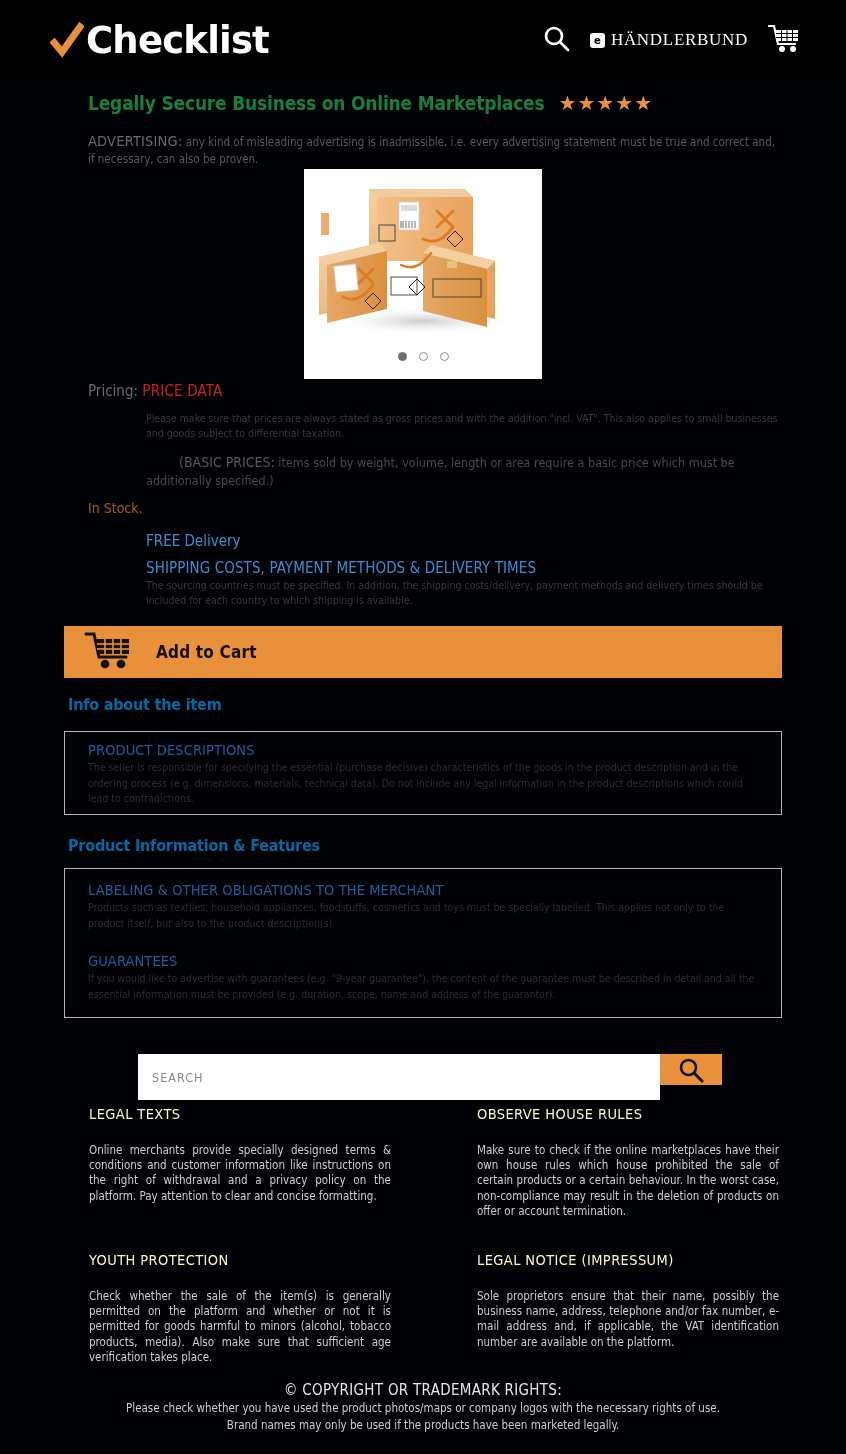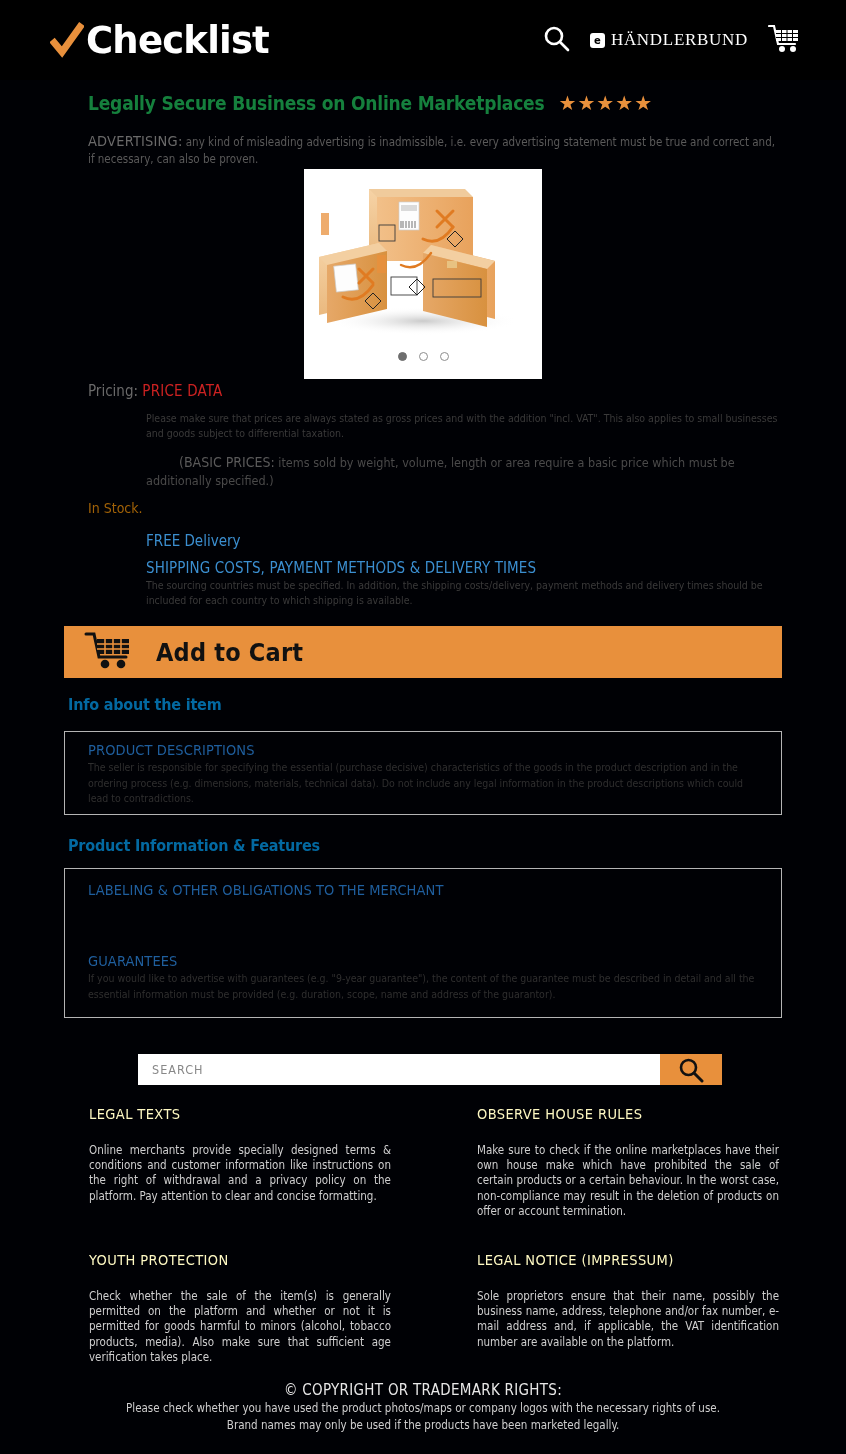--- a/index.html
+++ b/index.html
@@ -110,21 +110,21 @@
     font-family:"DejaVu Sans Condensed","DejaVu Sans", sans-serif;
   }
 
   
   .cart-btn {
     position:absolute; left:64px; top:626px; width:718px; height:52px;
     background:#e8903c; display:flex; align-items:center; gap:22px;
     padding-left:20px; cursor:pointer;
   }
   .cart-label {
-    color:#111111; font-size:25px; font-weight:bold; letter-spacing:0.2px;
+    color:#111111; font-size:17px; font-weight:bold; letter-spacing:0.2px;
     font-family:"DejaVu Sans Condensed","DejaVu Sans", sans-serif;
   }
 
   
   .section-head {
     position:absolute; left:68px; font-size:16px; color:#0369a1; font-weight:bold;
     letter-spacing:-0.2px;
     font-family:"DejaVu Sans Condensed","DejaVu Sans", sans-serif;
   }
   .sec-head-1 { top:695px; }
@@ -149,21 +149,21 @@
   .b1 { left:88px; top:742px; width:672px; }
   .b2 { left:88px; top:882px; width:672px; }
   .b3 { left:88px; top:953px; width:672px; }
 
   
   .search-wrap {
     position:absolute; left:138px; top:1054px; width:584px; height:31px;
     display:flex;
   }
   .search-input {
-    flex:1; height:31px; background:#ffffff; border:none; outline:none;
+    flex:1; height:46px; background:#ffffff; border:none; outline:none;
     padding:0 14px; font-size:12.5px; color:#555; letter-spacing:1px;
     font-family:"DejaVu Sans Condensed","DejaVu Sans", sans-serif;
   }
   .search-input::placeholder { color:#888; letter-spacing:1px; }
   .search-btn {
     width:62px; height:31px; background:#e8903c; border:none; cursor:pointer;
     display:flex; align-items:center; justify-content:center;
   }
 
   
@@ -352,20 +352,21 @@
   <div class="panel panel-1"></div>
   <div class="blk b1">
     <div class="blk-head">PRODUCT DESCRIPTIONS</div>
     <div class="blk-body">The seller is responsible for specifying the essential (purchase decisive) characteristics of the goods in the product description and in the ordering process (e.g. dimensions, materials, technical data). Do not include any legal information in the product descriptions which could lead to contradictions.</div>
   </div>
 
   <div class="section-head sec-head-2">Product Information &amp; Features</div>
   <div class="panel panel-2"></div>
   <div class="blk b2">
     <div class="blk-head">LABELING &amp; OTHER OBLIGATIONS TO THE MERCHANT</div>
+    <div class="blk-body">Products such as textiles, household appliances, foodstuffs, cosmetics and toys must be specially labelled. This applies not only to the product itself, but also to the product description(s).</div>
   </div>
   <div class="blk b3">
     <div class="blk-head">GUARANTEES</div>
     <div class="blk-body">If you would like to advertise with guarantees (e.g. "9-year guarantee"), the content of the guarantee must be described in detail and all the essential information must be provided (e.g. duration, scope, name and address of the guarantor).</div>
   </div>
 
   <div class="search-wrap">
     <input class="search-input" type="text" placeholder="SEARCH" style="">
     <button class="search-btn">
       <svg width="26" height="26" viewBox="0 0 26 26">
@@ -374,21 +375,21 @@
         </svg>
     </button>
   </div>
 
   <div class="tip tip-1">
     <div class="tip-title">LEGAL TEXTS</div>
     <div class="tip-body">Online merchants provide specially designed terms &amp; conditions and customer information like instructions on the right of withdrawal and a privacy policy on the platform. Pay attention to clear and concise formatting.</div>
   </div>
   <div class="tip tip-2">
     <div class="tip-title">OBSERVE HOUSE RULES</div>
-    <div class="tip-body">Make sure to check if the online marketplaces have their own house make which have prohibited the sale of certain products or a certain behaviour. In the worst case, non-compliance may result in the deletion of products on offer or account termination.</div>
+    <div class="tip-body">Make sure to check if the online marketplaces have their own house rules which house prohibited the sale of certain products or a certain behaviour. In the worst case, non-compliance may result in the deletion of products on offer or account termination.</div>
   </div>
   <div class="tip tip-3">
     <div class="tip-title">YOUTH PROTECTION</div>
     <div class="tip-body">Check whether the sale of the item(s) is generally permitted on the platform and whether or not it is permitted for goods harmful to minors (alcohol, tobacco products, media). Also make sure that sufficient age verification takes place.</div>
   </div>
   <div class="tip tip-4">
     <div class="tip-title">LEGAL NOTICE (IMPRESSUM)</div>
     <div class="tip-body">Sole proprietors ensure that their name, possibly the business name, address, telephone and/or fax number, e-mail address and, if applicable, the VAT identification number are available on the platform.</div>
   </div>
 

